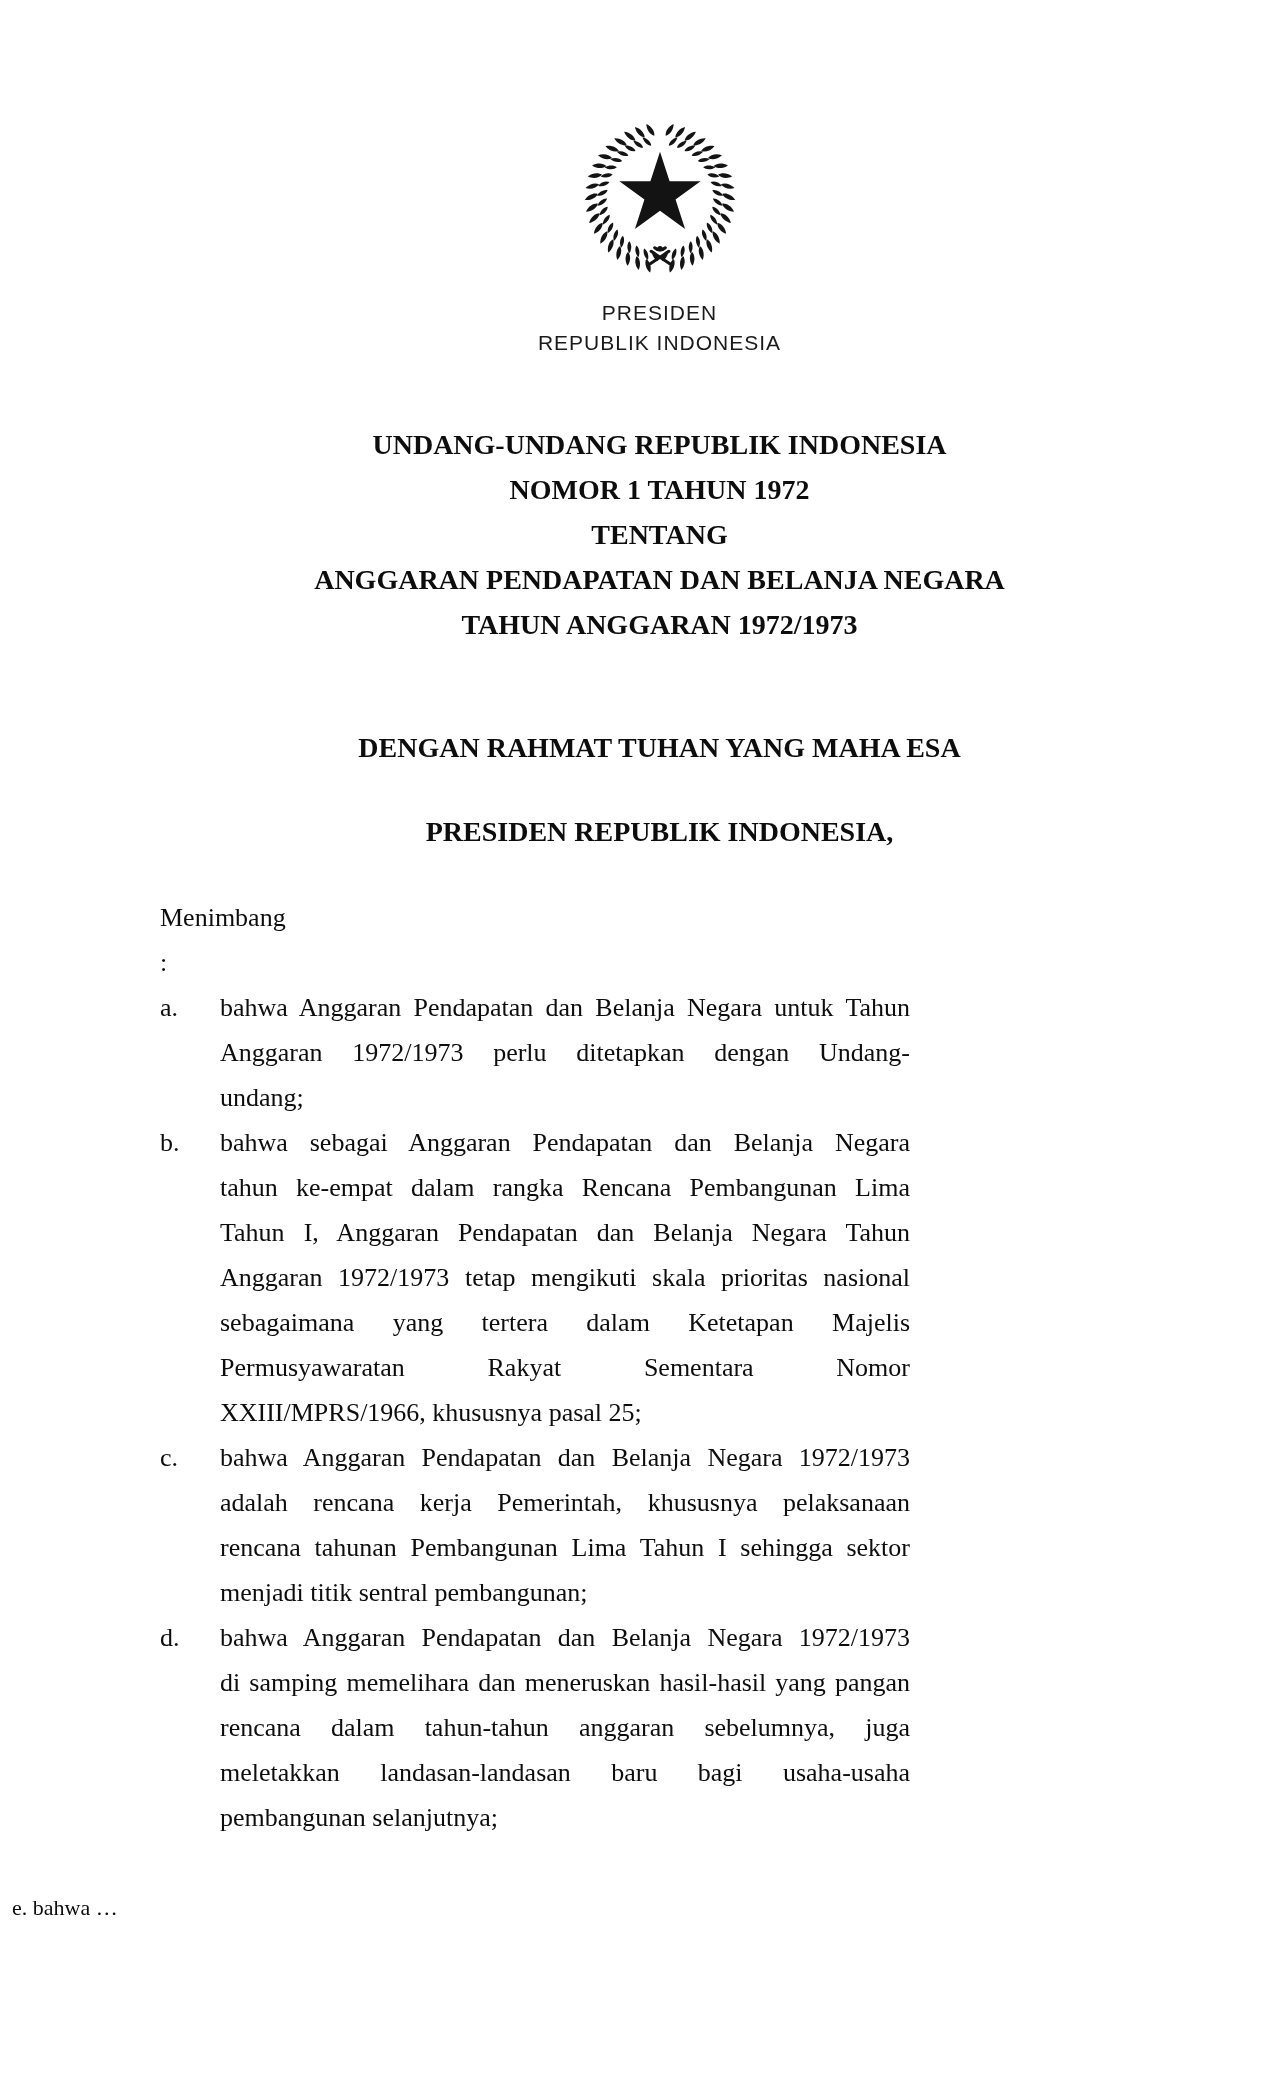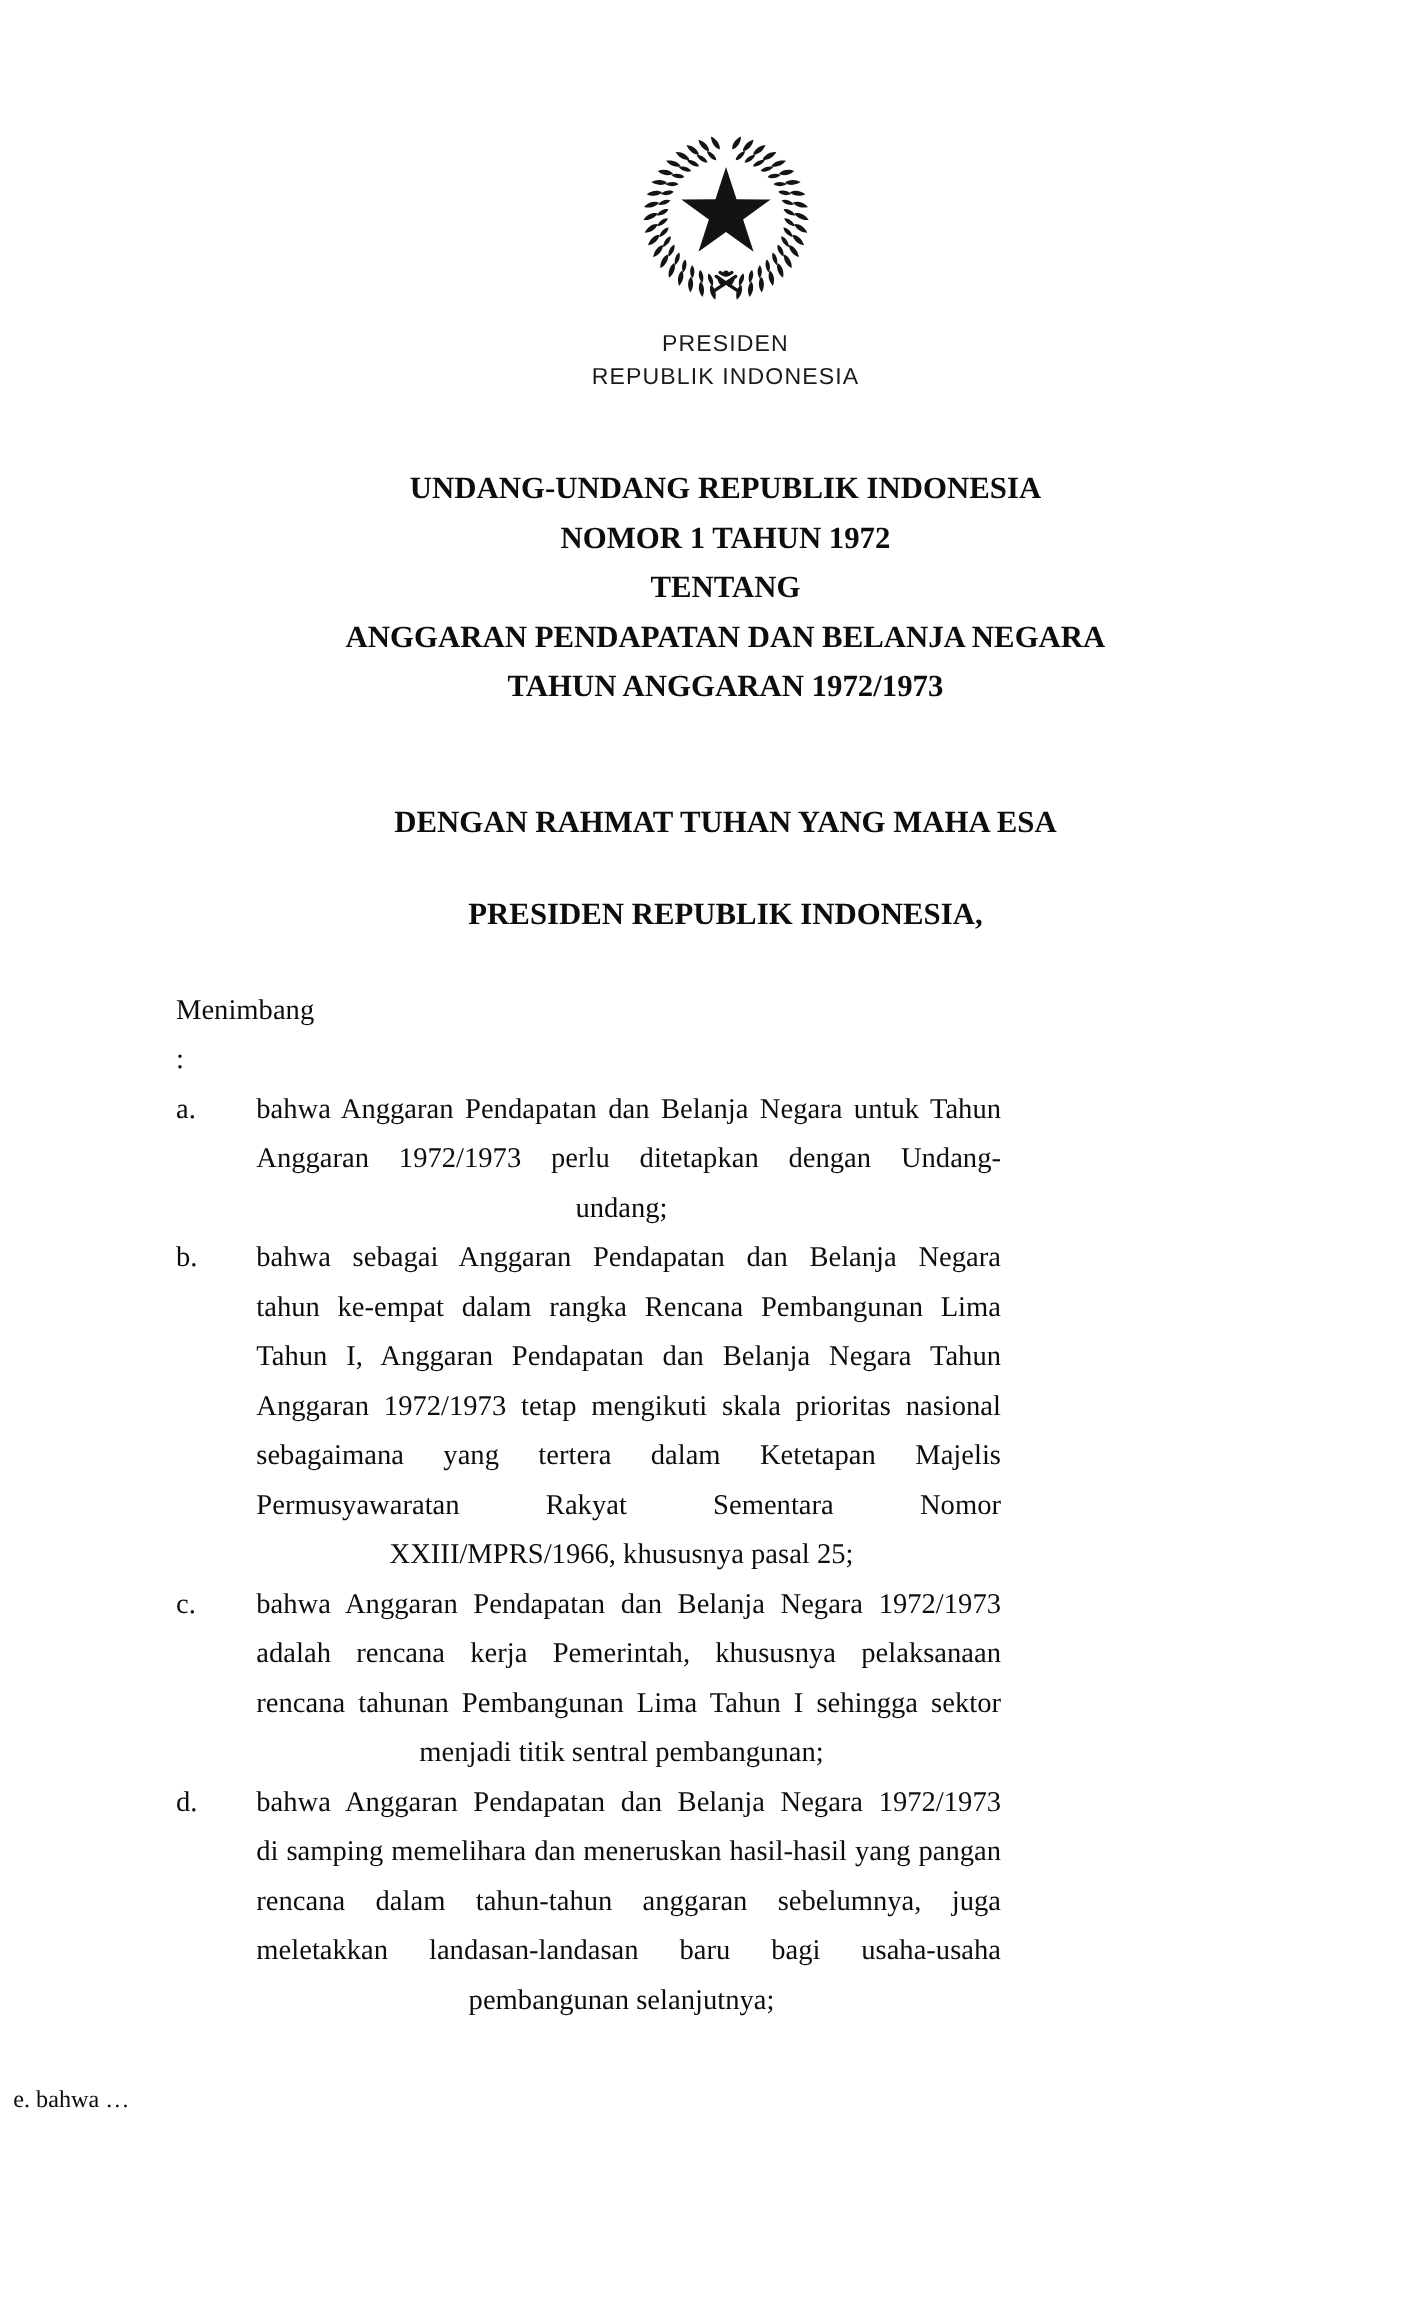--- a/index.html
+++ b/index.html
@@ -35,22 +35,22 @@
     padding-left: 148px;
     font-size: 26px;
     flex-direction: column;
   }
   .c-label { width: 209px; line-height: 45px; }
   .c-colon { width: 25px;  line-height: 45px; }
   .c-items { width: 750px; }
   .c-item  { display: flex; }
   .c-letter { width: 60px; line-height: 45px; }
   .c-text  { width: 690px; }
-  .body-line { line-height: 45px; white-space: nowrap; text-align: center; }
-  .just { text-align: justify; text-align-last: justify; margin-left: 13px; }
+  .body-line { line-height: 45px; white-space: nowrap; }
+  .just { text-align: justify; text-align-last: justify; }
   .catchword {
     margin-top: 45px;
     padding-right: 143px;
     text-align: left;
     font-size: 22px;
     line-height: 45px;
   }
 </style>
 </head>
 <body>

